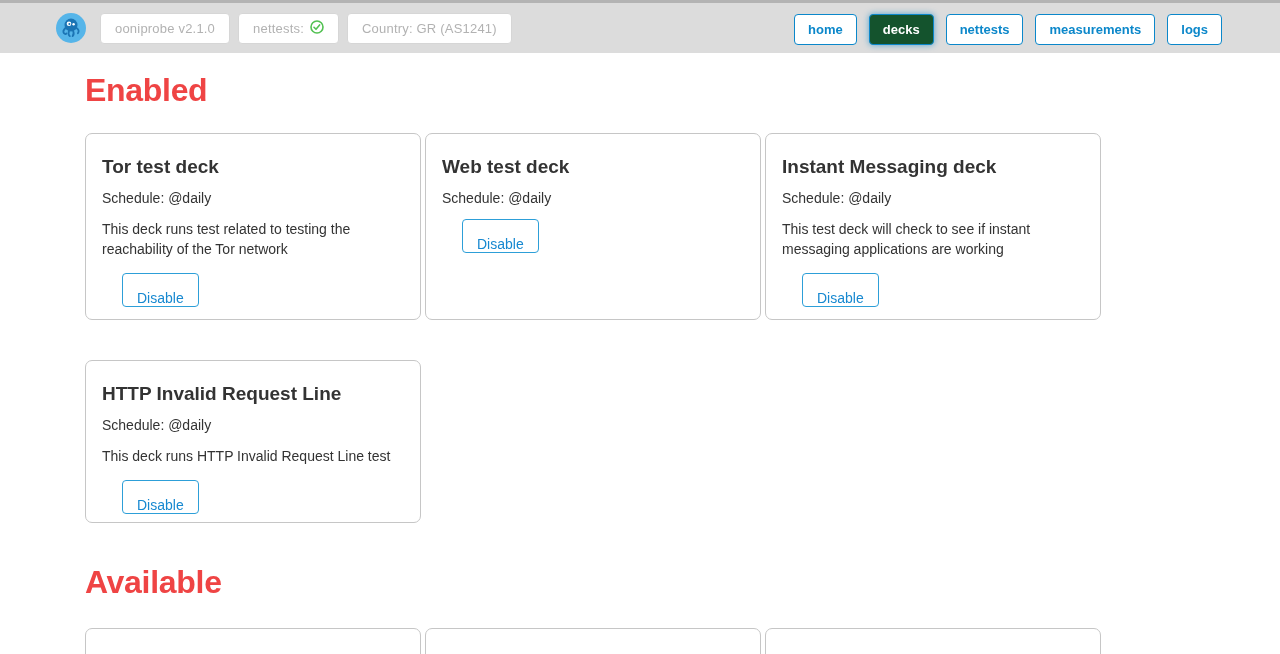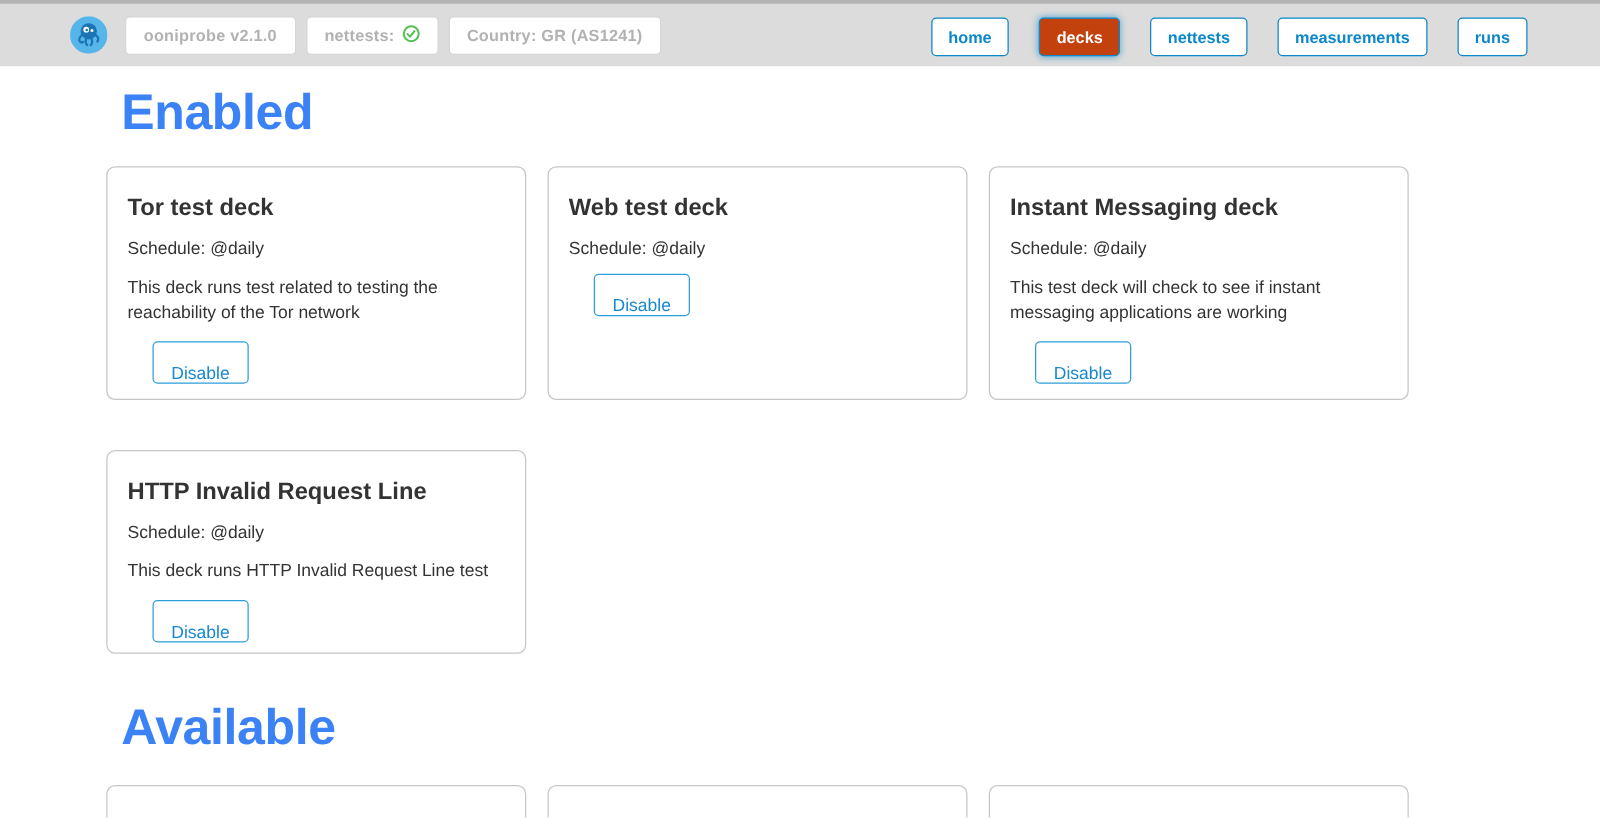--- a/index.html
+++ b/index.html
@@ -31,69 +31,68 @@
   .badge {
     display: inline-flex;
     align-items: center;
     height: 31px;
     padding: 0 14px;
     background: #ffffff;
     border: 1px solid #d6d6d6;
     border-radius: 4px;
     color: #b2b2b2;
     font-size: 13px;
-    font-weight: bold;
+    font-weight: normal;
     letter-spacing: 0.2px;
     white-space: nowrap;
   }
   .badge .check-icon { margin-left: 6px; display: inline-block; }
   .main-nav {
     position: absolute;
     right: 58px; top: 11px;
     display: flex;
-    gap: 24px;
+    gap: 12px;
     justify-content: center;
   }
   .nav-btn {
     height: 31px;
     padding: 0 13px;
     background: #ffffff;
     border: 1px solid #0b87ca;
     border-radius: 4px;
     color: #0b87ca;
     font-family: "Liberation Sans", sans-serif;
     font-size: 13px;
     font-weight: bold;
     cursor: pointer;
     white-space: nowrap;
   }
   .nav-btn.active {
-    background: #c2410c;
+    background: #14532d;
     color: #ffffff;
     box-shadow: 0 0 6px rgba(11,135,202,0.65);
   }
   
   .content {
     margin-left: 85px;
     width: 1042px;
   }
   .section-heading {
     margin-top: 20px;
     margin-bottom: 26px;
-    font-size: 40px;
+    font-size: 32px;
     font-weight: bold;
-    color: #3b82f6;
+    color: #ef4444;
     letter-spacing: -0.3px;
     line-height: 34px;
-    margin-left: 12px;
   }
   .section-heading.available { margin-top: 42px; margin-bottom: 29px; }
   .deck-row {
     display: flex;
-    gap: 17px;
+    gap: 4px;
     margin-bottom: 40px;
   }
   .deck-row.last { margin-bottom: 0; }
   .card {
     width: 336px;
     background: #ffffff;
     border: 1px solid #c6c6c6;
     border-radius: 7px;
     padding: 22px 16px 17px 16px;
     overflow: hidden;
@@ -167,21 +166,21 @@
     <span class="badge">
       <span>Country: GR (AS1241)</span>
     </span>
   </div>
 
   <nav class="main-nav">
     <button class="nav-btn">home</button>
     <button class="nav-btn active">decks</button>
     <button class="nav-btn">nettests</button>
     <button class="nav-btn">measurements</button>
-    <button class="nav-btn">runs</button>
+    <button class="nav-btn">logs</button>
   </nav>
 </header>
 
 <main class="content">
   <h1 class="section-heading">Enabled</h1>
 
   <div class="deck-row">
     <div class="card h187">
       <h2 class="card-title">Tor test deck</h2>
       <p class="card-schedule">Schedule: @daily</p>

